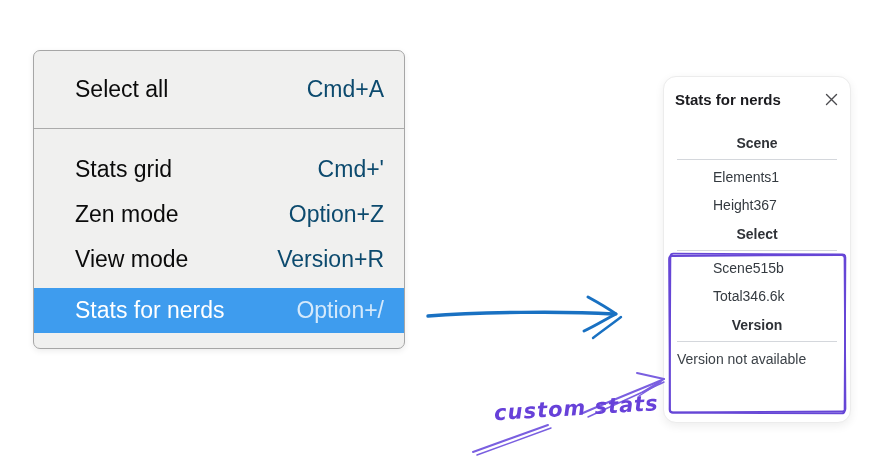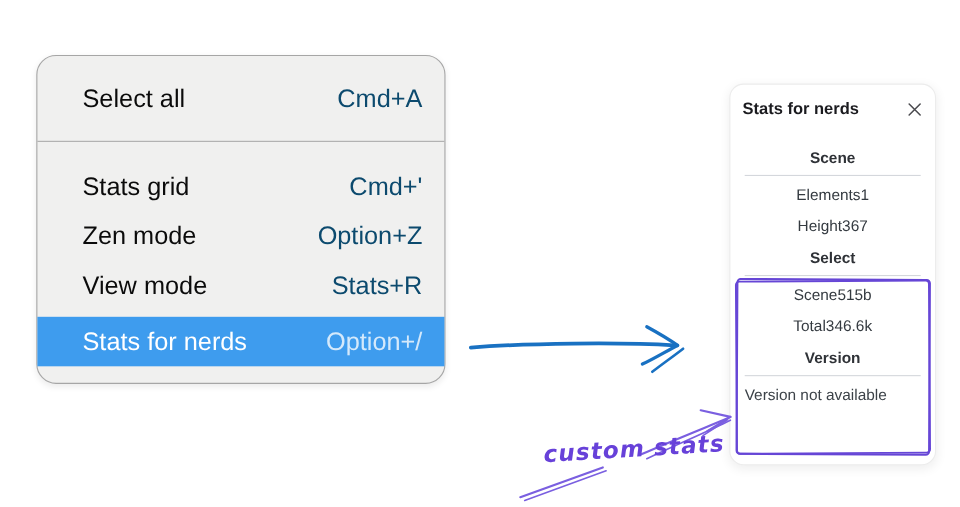--- a/index.html
+++ b/index.html
@@ -4,21 +4,21 @@
 <style>
   html,body{margin:0;padding:0;background:#fff;}
   .canvas{
     position:relative;width:873px;height:461px;overflow:hidden;background:#ffffff;
     font-family:"Liberation Sans",sans-serif;
   }
 
   
   .context-menu{
     position:absolute;left:33px;top:50px;width:372px;box-sizing:border-box;
-    background:#f0f0ef;border:1.5px solid #a6a6a6;border-radius:18px;
+    background:#f0f0ef;border:1.5px solid #a6a6a6;border-radius:7px;
     padding:16px 0 15px;box-shadow:0 2px 6px rgba(0,0,0,.08);
   }
   .menu-item{
     height:45px;display:flex;align-items:center;justify-content:space-between;
     padding:0 20px 0 41px;font-size:23px;color:#0b0b0b;cursor:default;
   }
   .menu-item .mi-shortcut{color:#0c4a6e;}
   .menu-sep{border-top:1.5px solid #ababab;margin:16px 0 18px;}
   .menu-item.selected{background:#3e9cee;margin-top:6px;color:#ffffff;}
   .menu-item.selected .mi-shortcut{color:rgba(255,255,255,.78);}
@@ -31,21 +31,21 @@
     font-size:14px;color:#343a40;
   }
   .panel-header{display:flex;justify-content:space-between;align-items:center;height:20px;}
   .panel-title{font-weight:700;font-size:15px;color:#1b1b1f;}
   .close-btn{width:16px;height:16px;display:flex;align-items:center;justify-content:center;cursor:pointer;}
   .sec-h{text-align:center;font-weight:700;font-size:14px;color:#2f3237;line-height:18px;}
   .sec-h.scene{margin-top:25px;}
   .sec-h.next{margin-top:2px;}
   .divider{border-top:1px solid #d4d7dc;margin:7px 2px 0;}
   .rows{margin-top:9px;}
-  .stat-row{display:flex;justify-content:center;padding:0 3px;line-height:17px;margin-bottom:11px;}
+  .stat-row{display:flex;justify-content:flex-start;padding:0 3px;line-height:17px;margin-bottom:11px;margin-left:35px;}
   .note{margin-top:9px;padding:0 2px;line-height:17px;color:#3c4248;}
 
   
   .overlay{position:absolute;left:0;top:0;width:873px;height:461px;pointer-events:none;}
   .annotation-label{
     position:absolute;left:494px;top:396px;width:170px;
     font-family:"DejaVu Sans",sans-serif;font-style:italic;font-weight:600;
     font-size:21px;letter-spacing:1px;color:#6741d9;
     transform:rotate(-3.5deg);pointer-events:none;
   }
@@ -64,21 +64,21 @@
     <div class="menu-item">
       <span class="mi-label">Stats grid</span>
       <span class="mi-shortcut">Cmd+'</span>
     </div>
     <div class="menu-item">
       <span class="mi-label">Zen mode</span>
       <span class="mi-shortcut">Option+Z</span>
     </div>
     <div class="menu-item">
       <span class="mi-label">View mode</span>
-      <span class="mi-shortcut">Stats+R</span>
+      <span class="mi-shortcut">Version+R</span>
     </div>
     <div class="menu-item selected">
       <span class="mi-label">Stats for nerds</span>
       <span class="mi-shortcut">Option+/</span>
     </div>
   </div>
 
   <div class="stats-panel">
     <div class="panel-header">
       <span class="panel-title">Stats for nerds</span>

